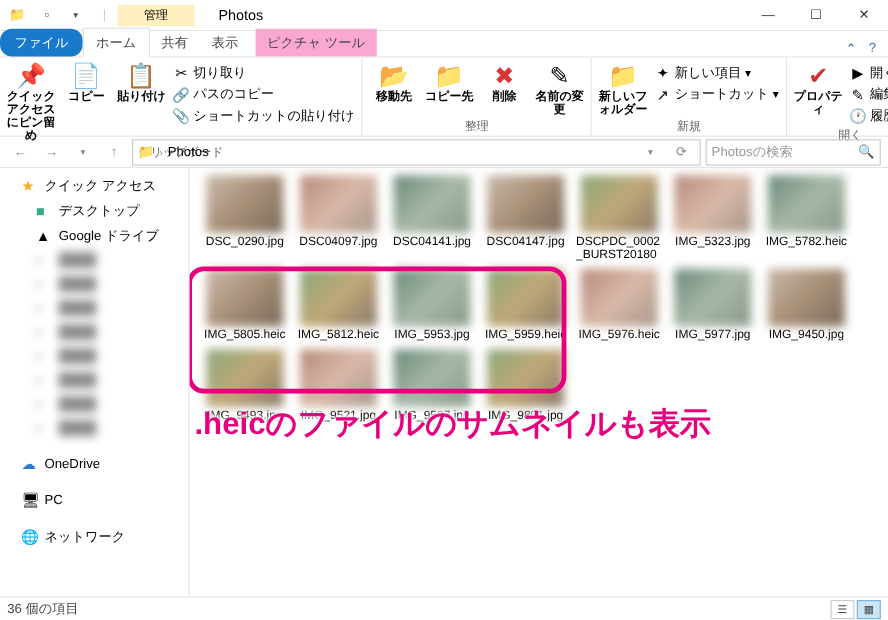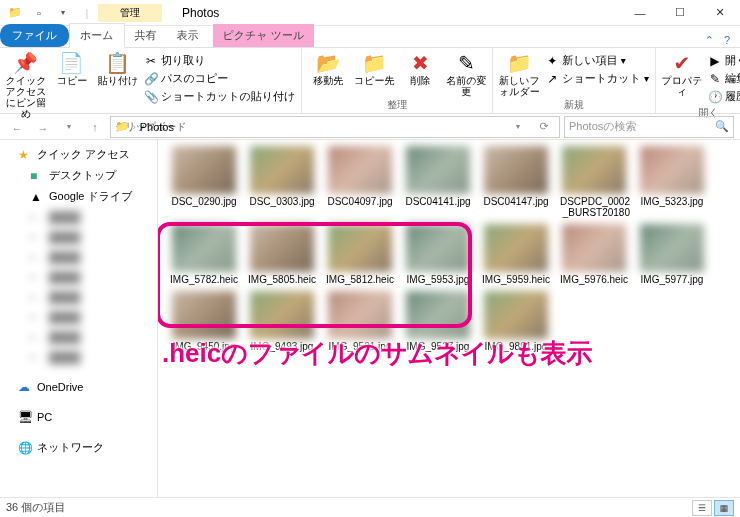--- a/index.html
+++ b/index.html
@@ -23,47 +23,47 @@
 .tabrow-end { margin-left: auto; display: flex; gap: 10px; padding: 0 10px; color: #3a76b1; }
 .tabrow-end span { font-size: 11px; }
 
 
 .ribbon { height: 66px; background: #fff; border-bottom: 1px solid #e1e1e1; display: flex; }
 .rgroup { border-right: 1px solid #e5e5e5; display: flex; flex-direction: column; padding: 2px 4px 0; }
 .rgroup .items { flex: 1; display: flex; align-items: flex-start; gap: 2px; }
 .rgroup .glabel { text-align: center; font-size: 10px; color: #666; padding: 1px 0 2px; }
 .ritem-lg { display: flex; flex-direction: column; align-items: center; width: 44px; padding-top: 2px; gap: 1px; }
 .ritem-lg .ic { font-size: 20px; height: 22px; display: flex; align-items: center; }
-.ritem-lg .lb { font-size: 10px; text-align: center; line-height: 1.1; }
+.ritem-lg .lb { font-size: 10px; text-align: center; line-height: 1.1; font-weight: bold; }
 .rcol { display: flex; flex-direction: column; gap: 1px; padding-top: 2px; }
 .ritem-sm { display: flex; align-items: center; gap: 3px; font-size: 10px; padding: 1px 2px; white-space: nowrap; }
 .ritem-sm .ic { width: 14px; font-size: 12px; text-align: center; }
 
 
 .addrbar { height: 26px; display: flex; align-items: center; gap: 4px; padding: 2px 6px; background: #fff; border-bottom: 1px solid #e5e5e5; }
 .navbtn { width: 22px; height: 22px; border-radius: 2px; display: flex; align-items: center; justify-content: center; color: #888; }
 .addrbox { flex: 1; height: 22px; border: 1px solid #ccc; display: flex; align-items: center; padding: 0 4px; gap: 4px; }
 .crumb { font-size: 11px; display: flex; align-items: center; gap: 4px; }
 .crumb .sep { color: #999; font-size: 9px; }
-.searchbox { width: 170px; height: 22px; border: 1px solid #ccc; display: flex; align-items: center; padding: 0 4px; color: #999; }
+.searchbox { width: 146px; height: 22px; border: 1px solid #ccc; display: flex; align-items: center; padding: 0 4px; color: #999; }
 .searchbox .sic { margin-left: auto; color: #666; }
 
 
 .body { display: flex; height: calc(517px - 26px - 22px - 66px - 26px - 20px); }
 .nav { width: 158px; border-right: 1px solid #e5e5e5; overflow: hidden; padding: 4px 0; }
 .nav .ni { display: flex; align-items: center; gap: 4px; padding: 3px 6px 3px 18px; font-size: 11px; }
 .nav .ni .ic { width: 15px; font-size: 12px; }
 .nav .sp { height: 10px; }
 .content { flex: 1; overflow: hidden; padding: 6px 0 0 10px; display: flex; flex-wrap: wrap; gap: 6px 6px; align-content: flex-start; position: relative; }
 .fitem { width: 72px; display: flex; flex-direction: column; align-items: center; gap: 2px; }
 .thumb { width: 64px; height: 48px; background: linear-gradient(135deg,#c9b8a8,#a89078,#7a6a5a); filter: blur(4px); border-radius: 2px; }
 .thumb.v2 { background: linear-gradient(135deg,#8aa87a,#c0a878,#8a7a6a); }
 .thumb.v3 { background: linear-gradient(135deg,#b88a7a,#d8b8a8,#a8988a); }
 .thumb.v4 { background: linear-gradient(135deg,#6a8a7a,#a8b8a8,#8a9a8a); }
-.fname { font-size: 10px; text-align: right; line-height: 1.1; word-break: break-all; max-height: 22px; overflow: hidden; }
+.fname { font-size: 10px; text-align: left; line-height: 1.1; word-break: break-all; max-height: 22px; overflow: hidden; }
 
 .highlight-box { position: absolute; border: 4px solid #e6007e; border-radius: 14px; pointer-events: none; }
 .annotation { position: absolute; color: #e6007e; font-size: 26px; font-weight: bold; text-shadow: 0 0 4px #fff, 0 0 4px #fff, 0 0 4px #fff; pointer-events: none; white-space: nowrap; }
 
 
 .status { position: absolute; bottom: 0; left: 0; right: 0; height: 20px; border-top: 1px solid #e5e5e5; display: flex; align-items: center; padding: 0 6px; font-size: 11px; color: #444; }
 .status .vbtn { margin-left: auto; display: flex; gap: 2px; }
 .status .vb { width: 20px; height: 16px; border: 1px solid #ccc; display: flex; align-items: center; justify-content: center; font-size: 9px; }
 .status .vb.on { background: #cde6f7; border-color: #7ab4e0; }
 
@@ -271,24 +271,20 @@
         <span>ネットワーク</span>
       </div>
   </div>
   <div class="content" id="file-grid">
 
     <div class="fitem">
         <div class="thumb "></div>
         <div class="fname">DSC_0290.jpg</div>
       </div>
       <div class="fitem">
-        <div class="thumb v2"></div>
-        <div class="fname">DSC_0303.jpg</div>
-      </div>
-      <div class="fitem">
         <div class="thumb v3"></div>
         <div class="fname">DSC04097.jpg</div>
       </div>
       <div class="fitem">
         <div class="thumb v4"></div>
         <div class="fname">DSC04141.jpg</div>
       </div>
       <div class="fitem">
         <div class="thumb "></div>
         <div class="fname">DSC04147.jpg</div>

